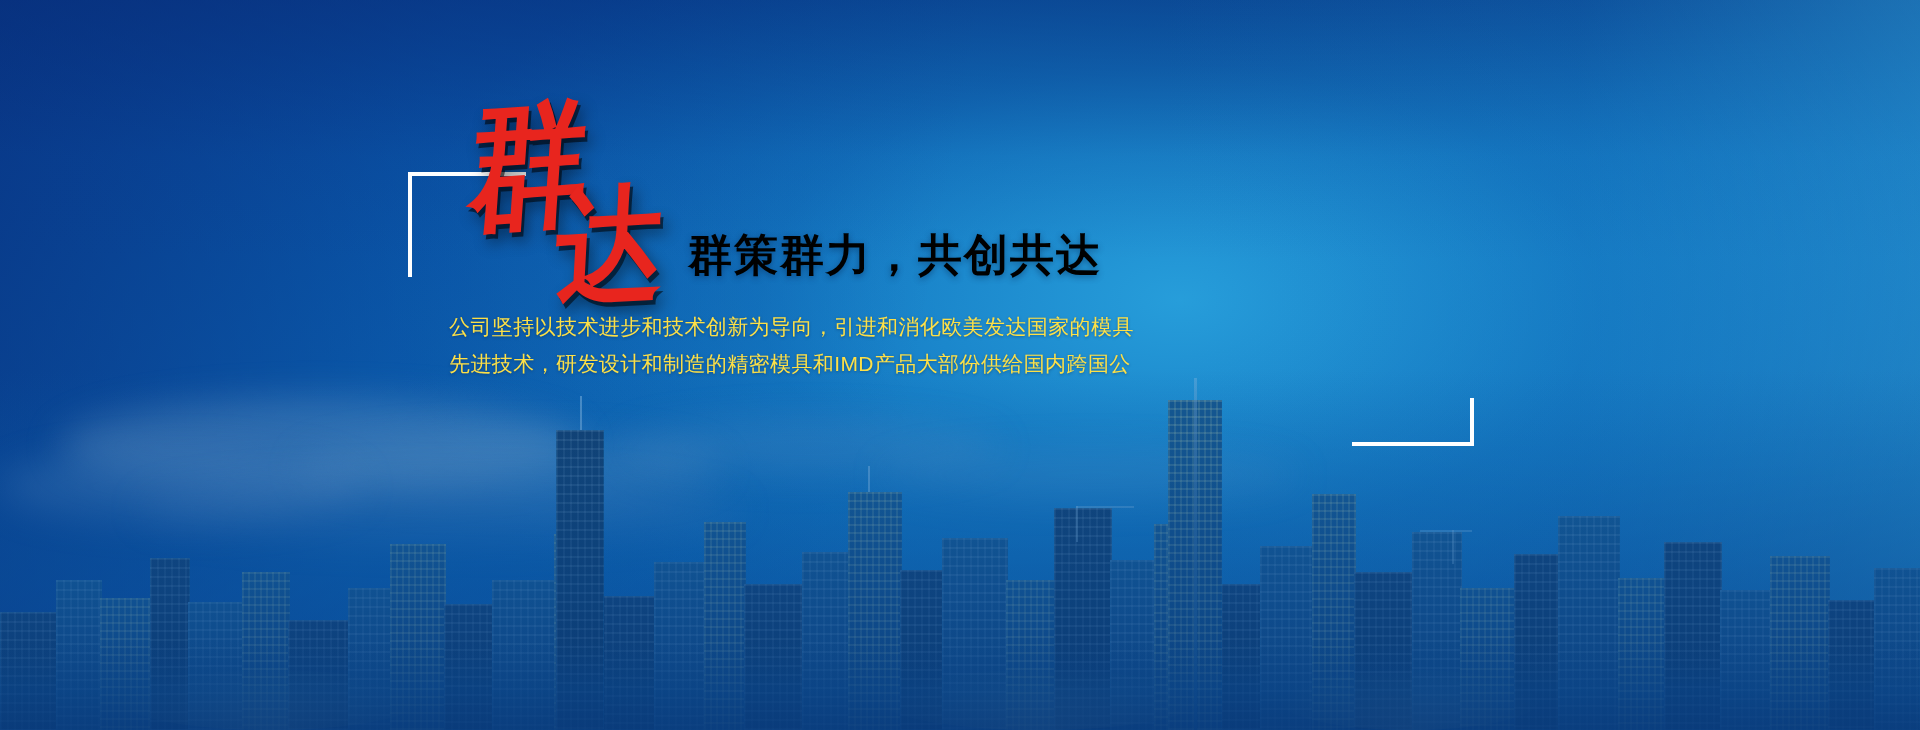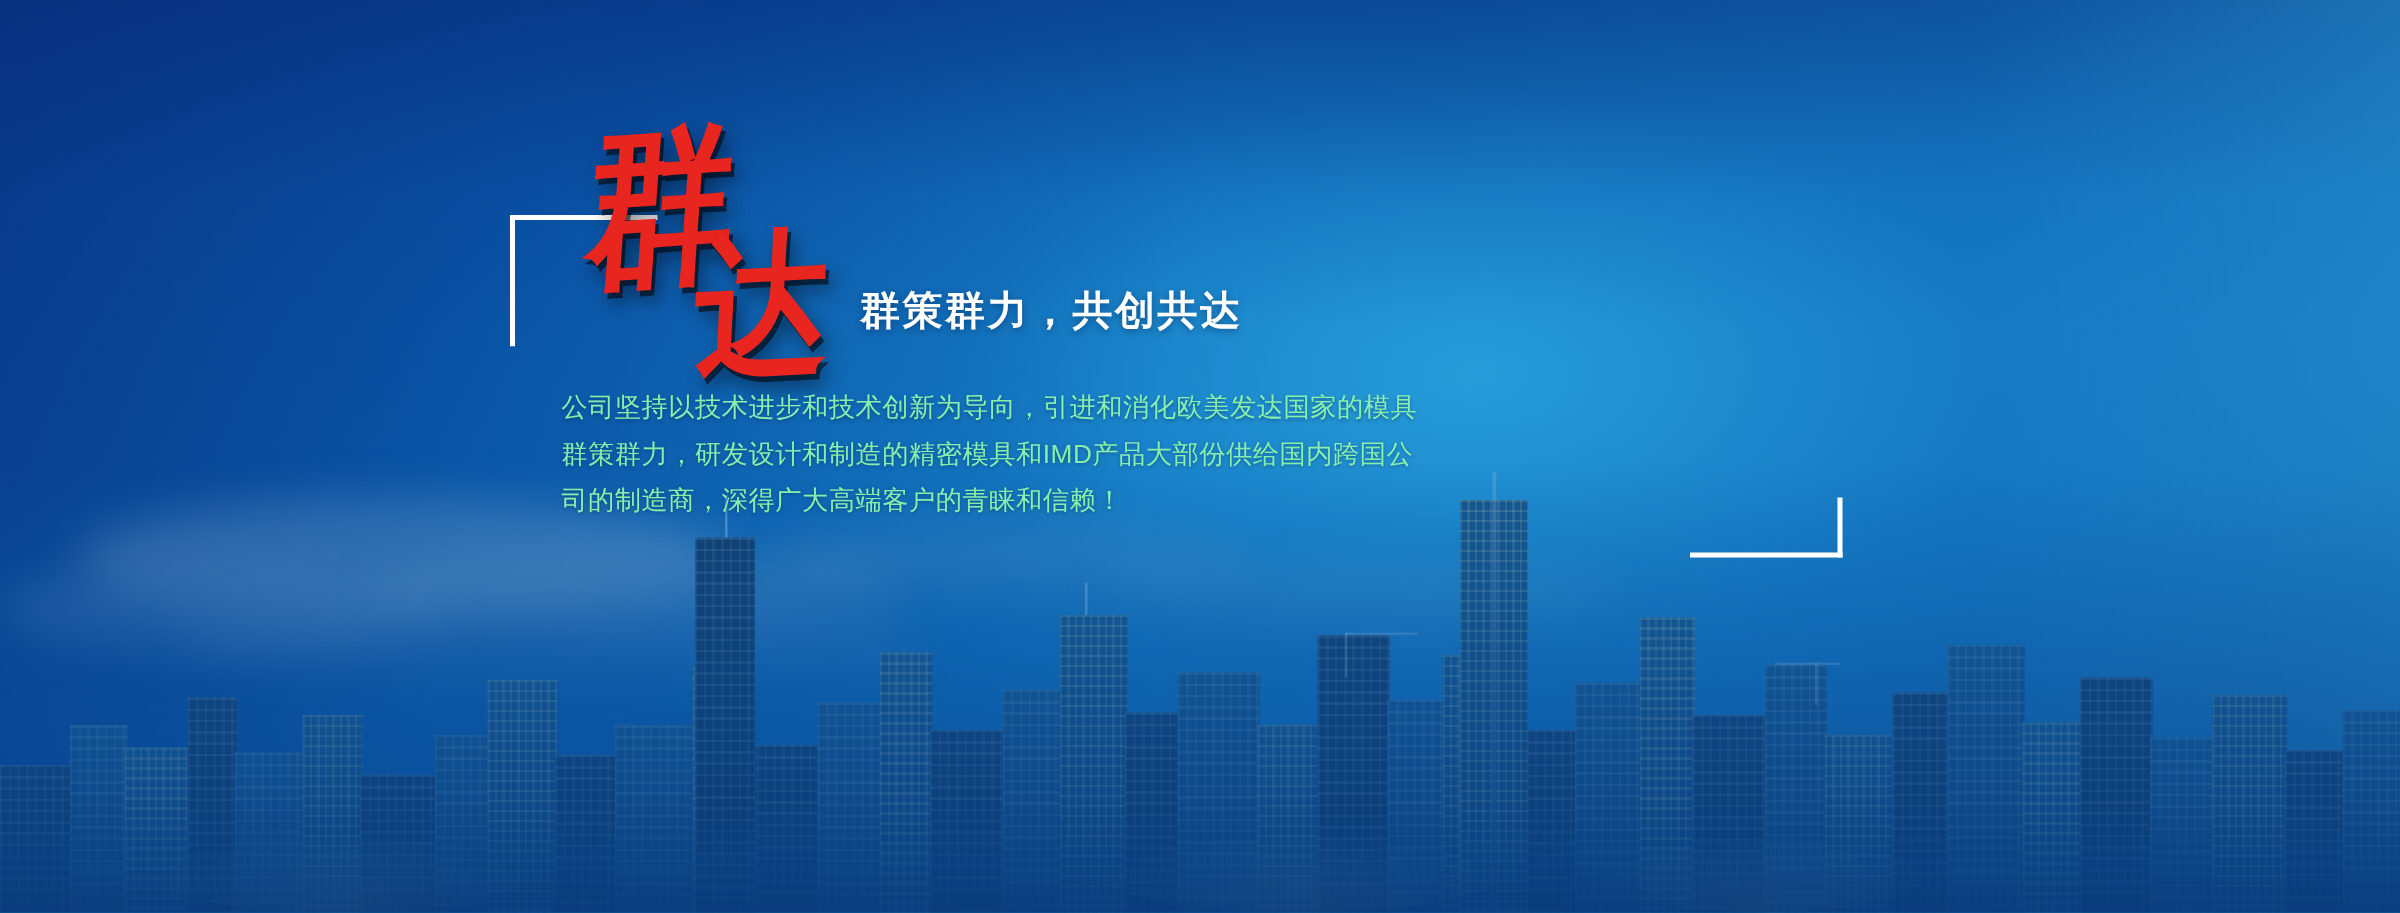--- a/index.html
+++ b/index.html
@@ -190,38 +190,38 @@
        2px  0   0 #ffffff,
        0   -2px 0 #ffffff,
        0    2px 0 #ffffff;
   }
 
   
   #slogan {
     position: absolute;
     left: 688px;
     top: 230px;
-    font-size: 32px;
+    font-size: 44px;
     font-weight: bold;
-    color: #ffffff;
+    color: #000000;
     letter-spacing: 2px;
     line-height: 1.15;
     white-space: nowrap;
     text-shadow: 0 2px 6px rgba(0,30,70,0.45);
   }
 
   
   #paragraph {
     position: absolute;
     left: 449px;
     top: 308px;
     width: 700px;
     font-size: 21px;
     line-height: 37px;
-    color: #86efac;
+    color: #fde047;
     letter-spacing: 0.4px;
     text-shadow: 0 1px 3px rgba(0,30,70,0.40);
   }
   #paragraph div { white-space: nowrap; }
 </style>
 </head>
 <body>
 
 <div id="banner">
 
@@ -313,18 +313,17 @@
 
     <div class="logo-mark" id="logo-char-1">群</div>
 
     <div class="logo-mark" id="logo-char-2">达</div>
 
 
     <div id="slogan">群策群力，共创共达</div>
 
     <div id="paragraph">
       <div>公司坚持以技术进步和技术创新为导向，引进和消化欧美发达国家的模具</div>
-      <div>群策群力，研发设计和制造的精密模具和IMD产品大部份供给国内跨国公</div>
-      <div>司的制造商，深得广大高端客户的青睐和信赖！</div>
+      <div>先进技术，研发设计和制造的精密模具和IMD产品大部份供给国内跨国公</div>
     </div>
 
   </div>
 </div>
 
 </body></html>

